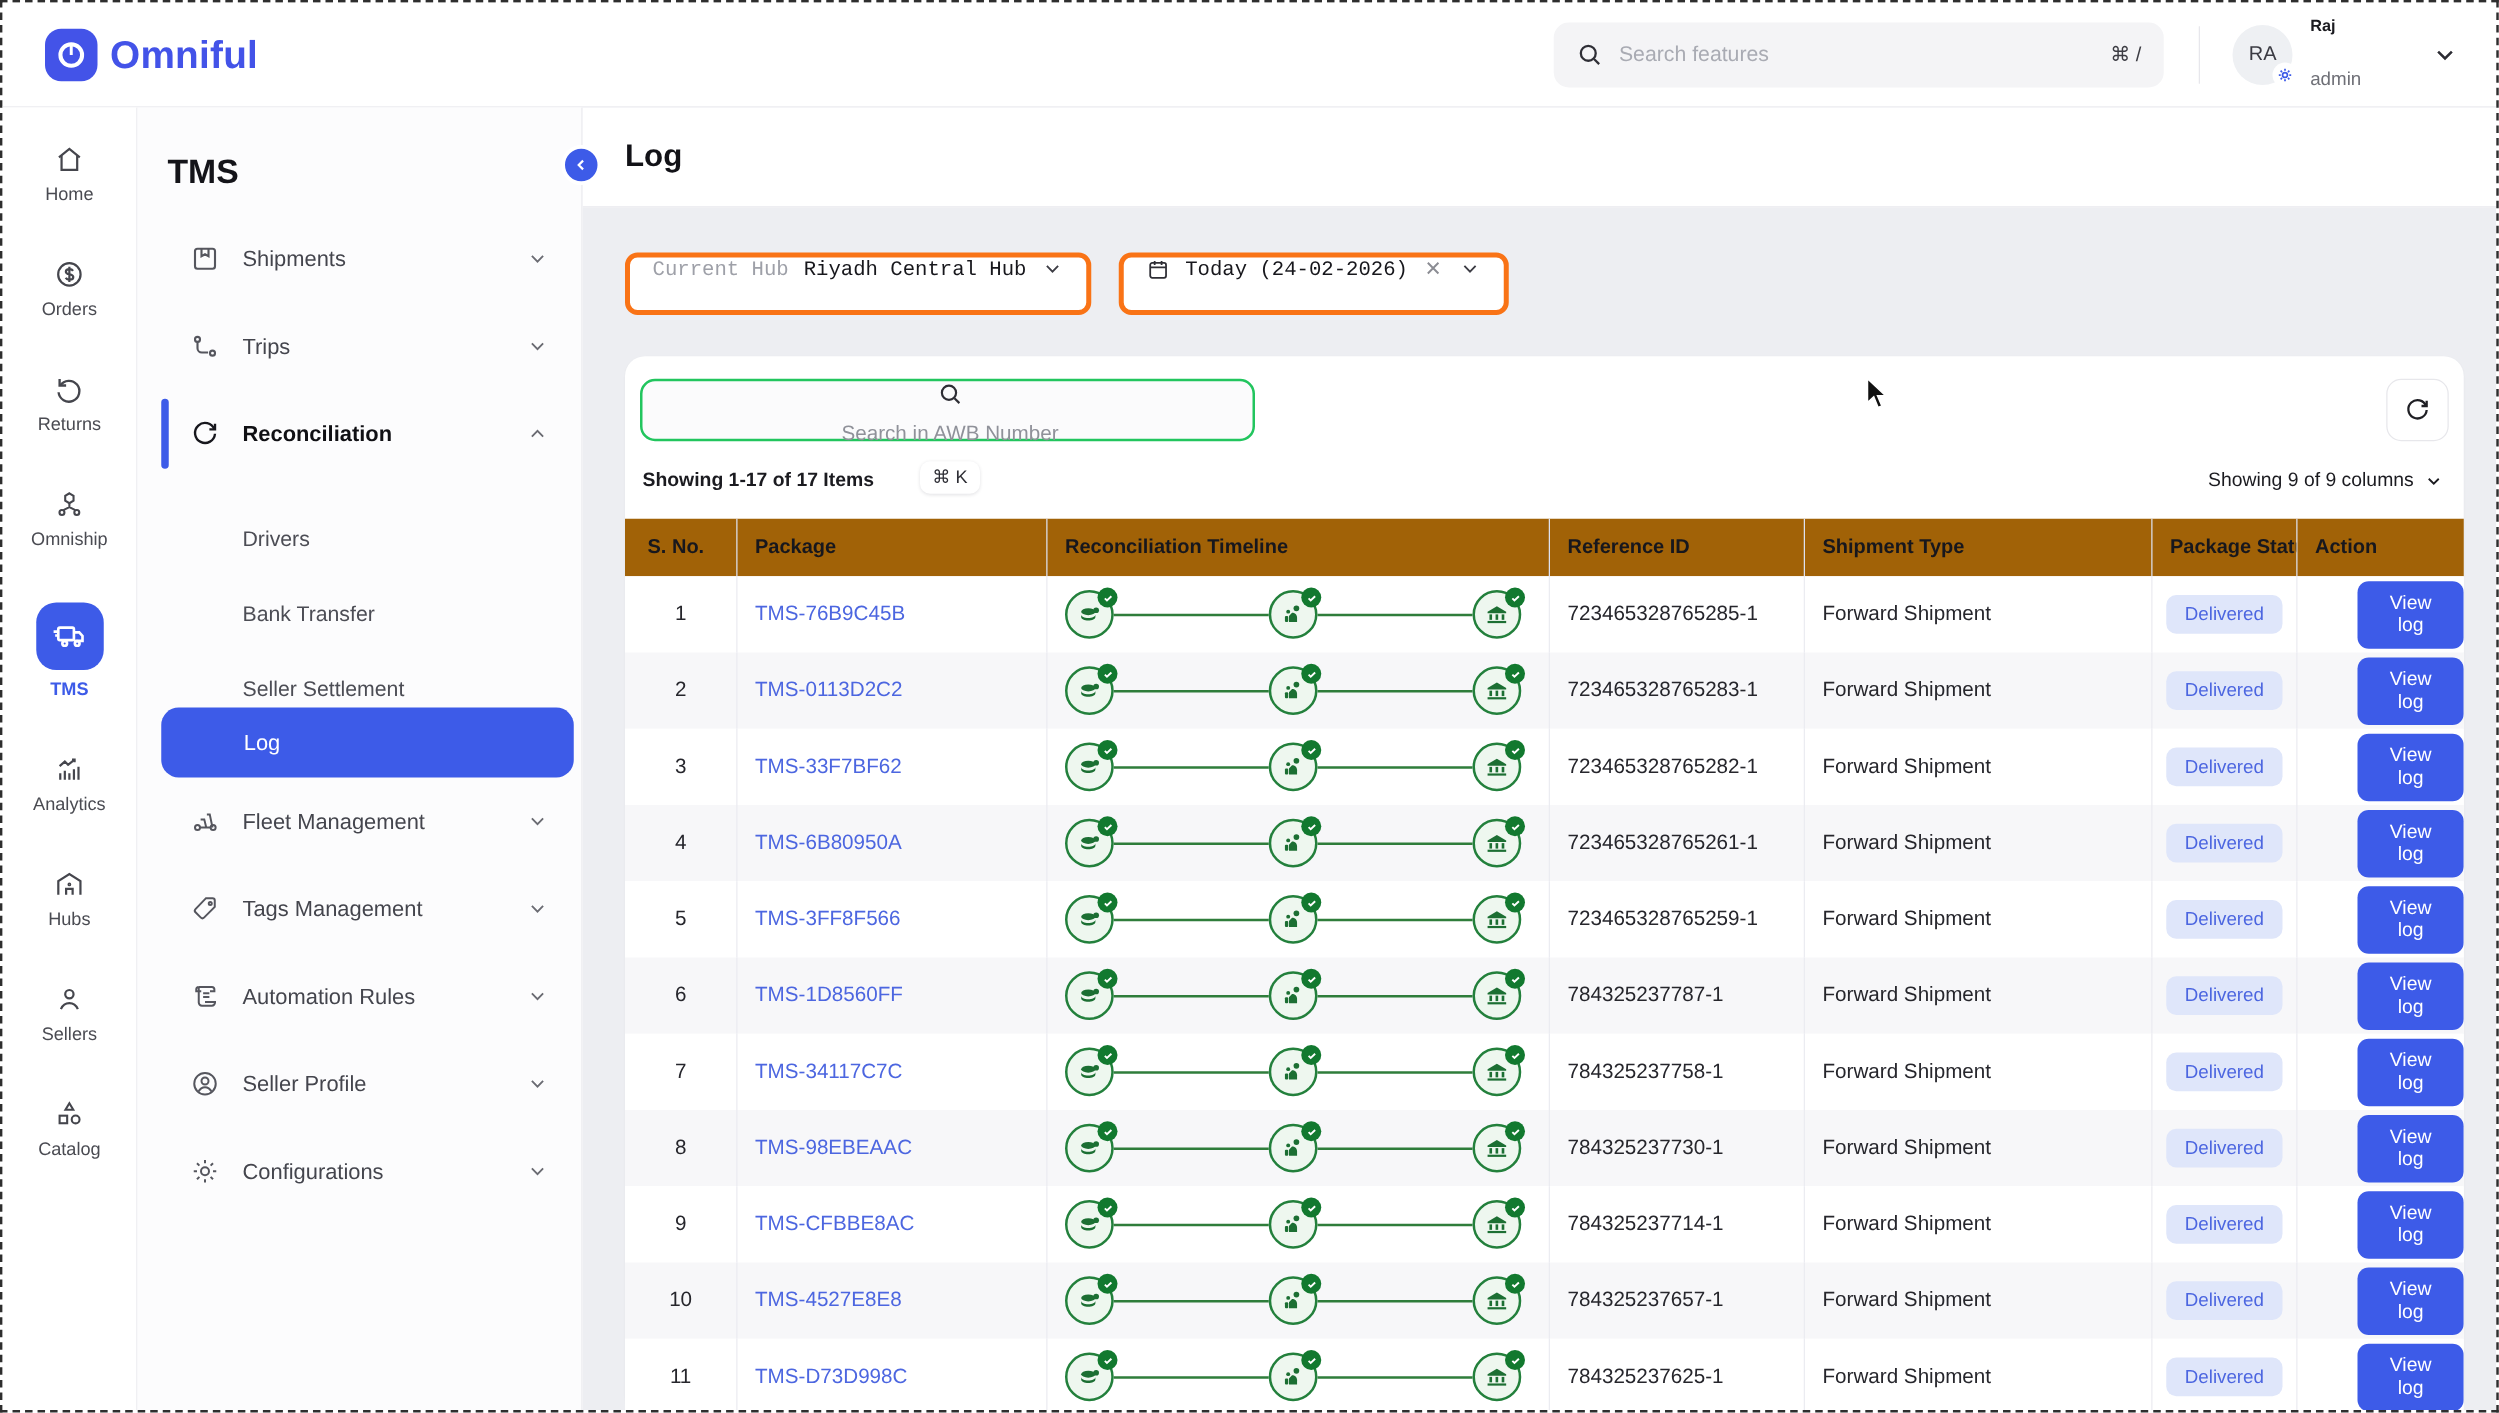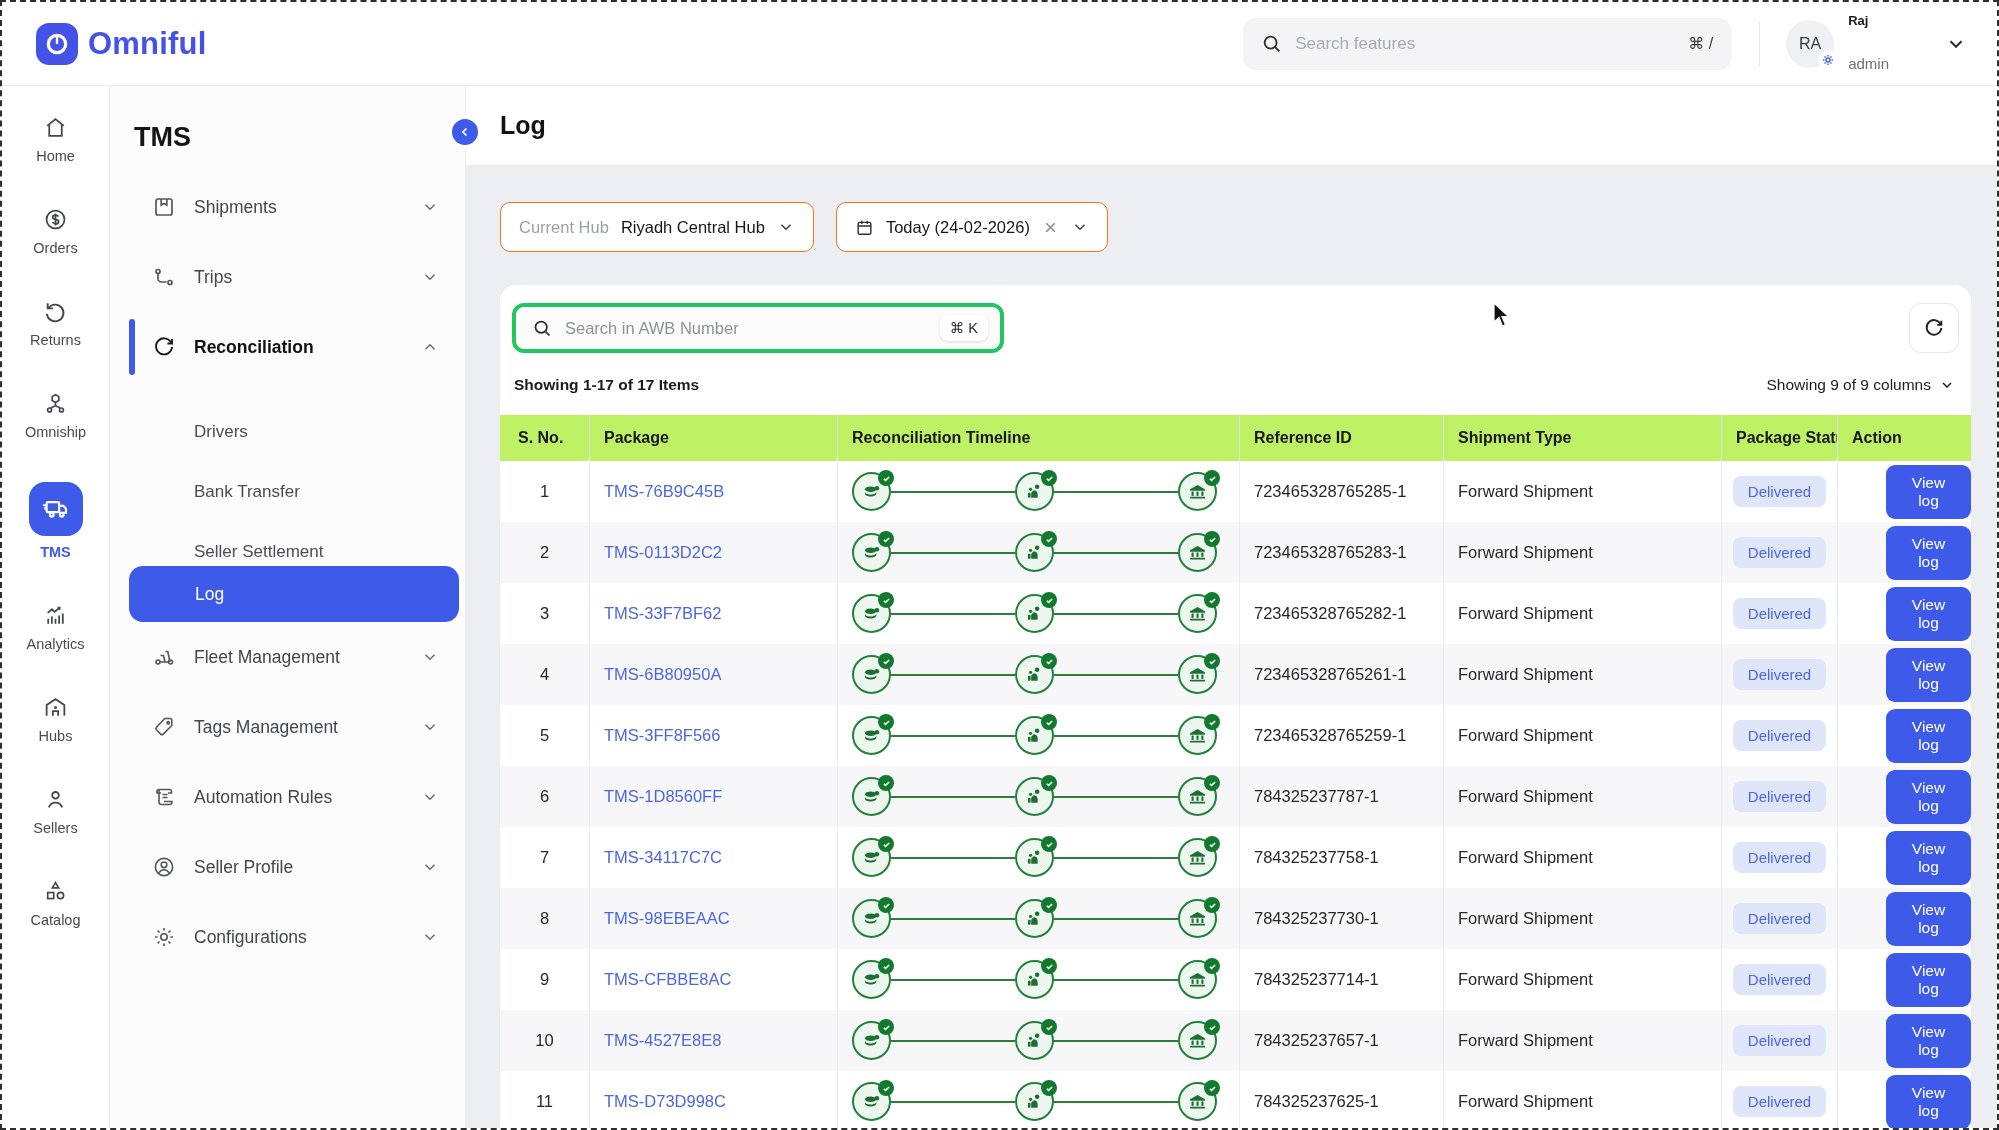--- a/index.html
+++ b/index.html
@@ -46,40 +46,40 @@
   .sb-item.active .slabel { color:#101014; font-weight:700; }
   .sb-item.active::before { content:""; position:absolute; left:19px; top:7px; width:6px; height:56px; border-radius:4px; background:#3D5BE8; }
   .sb-sub { height:60px; display:flex; align-items:flex-end; padding-left:84px; font-size:17px; color:#4c4d55; cursor:pointer; }
   .sb-sub.pill { padding-left:0; }
   .sb-sub.pill .pill-inner { margin-left:19px; width:330px; height:56px; border-radius:14px; background:#3D5BE8; color:#fff; display:flex; align-items:center; padding-left:66px; font-size:17.5px; }
   
   .main { flex:1; background:#edeef2; display:flex; flex-direction:column; overflow:hidden; }
   .page-head { height:80px; background:#fff; border-bottom:1px solid #e9e9ee; display:flex; align-items:center; padding-left:34px; flex:none; }
   .page-title { font-size:25px; font-weight:700; color:#121217; }
   .filters { display:flex; gap:22px; margin:36px 0 0 34px; }
-  .chip { height:50px; background:#fff; border:1px solid #f97316; border-radius:10px; display:flex; align-items:center; padding:0 18px; gap:12px; cursor:pointer; }
+  .chip { height:50px; background:#fff; border:4px solid #f97316; border-radius:10px; display:flex; align-items:flex-start; padding:0 18px; gap:12px; cursor:pointer;font-family:Liberation Mono, monospace; }
   .chip .muted { color:#9ea0a8; font-size:16.5px; }
   .chip .val { color:#17171c; font-size:16.5px; font-weight:500; }
   .chip .cicon { color:#3c3c44; display:flex; }
   .chip .x { color:#8b8c93; display:flex; }
   
   .card { background:#fff; border-radius:16px; margin:33px 26px 0 34px; height:900px; box-shadow:0 1px 2px rgba(20,20,40,.04); }
   .card-toolbar { display:flex; align-items:center; justify-content:space-between; padding:18px 12px 14px 12px; }
-  .awb-search { width:492px; height:50px; border:4px solid #22c55e; background:#fbfbfc; border-radius:12px; display:flex; align-items:center; padding:0 12px 0 16px; gap:12px; }
+  .awb-search { width:492px; height:50px; border:2px solid #22c55e; background:#fbfbfc; border-radius:12px; display:flex; align-items:center; padding:0 12px 0 16px; gap:12px;flex-direction:column; }
   .awb-search .ph { color:#8f9199; font-size:16.5px; flex:1; }
   .awb-search .kbd { background:#fff; border-radius:8px; padding:5px 10px; font-size:14.5px; color:#2e2e35; box-shadow:0 1px 3px rgba(20,20,40,.12); }
   .refresh-btn { width:50px; height:50px; border:1px solid #e7e7eb; border-radius:12px; background:#fff; display:flex; align-items:center; justify-content:center; cursor:pointer; color:#1f1f24; }
   .list-meta { display:flex; align-items:center; justify-content:space-between; padding:0 16px 0 14px; height:36px; margin-bottom:12px; }
   .meta-left { font-size:15.5px; font-weight:700; color:#1b1b20; }
   .meta-right { font-size:15.5px; font-weight:500; color:#1b1b20; display:flex; align-items:center; gap:8px; cursor:pointer; }
   
   .tr { display:grid; grid-template-columns:90px 248px 402px 204px 278px 116px 1fr; }
   .tr > * { border-right:1px solid #ebecf1; display:flex; align-items:center; overflow:hidden; }
   .tr > *:last-child { border-right:none; }
-  .thead { background:#bef264; height:46px; }
+  .thead { background:#a16207; height:46px; }
   .thead > * { border-right:1px solid #dde1f0; font-size:16px; font-weight:700; color:#17171d; white-space:nowrap; }
   .th-sn { padding-left:18px; }
   .th { padding-left:14px; }
   .row { height:61px; background:#fff; }
   .row:nth-child(even) { background:#f7f7f9; }
   .cell { font-size:16.5px; color:#26262c; }
   .cell-sn { justify-content:center; }
   .cell-pkg { padding-left:14px; }
   .pkg-link { color:#4c66e0; cursor:pointer; font-size:16.5px; }
   .cell-ref, .cell-type { padding-left:14px; white-space:nowrap; }

